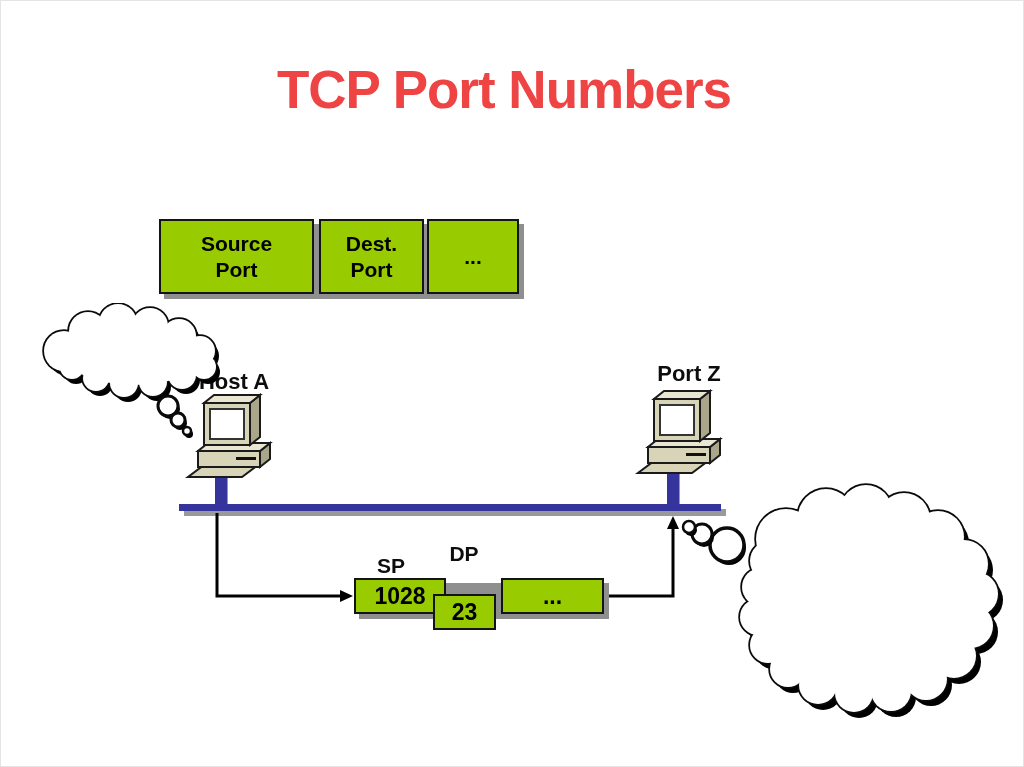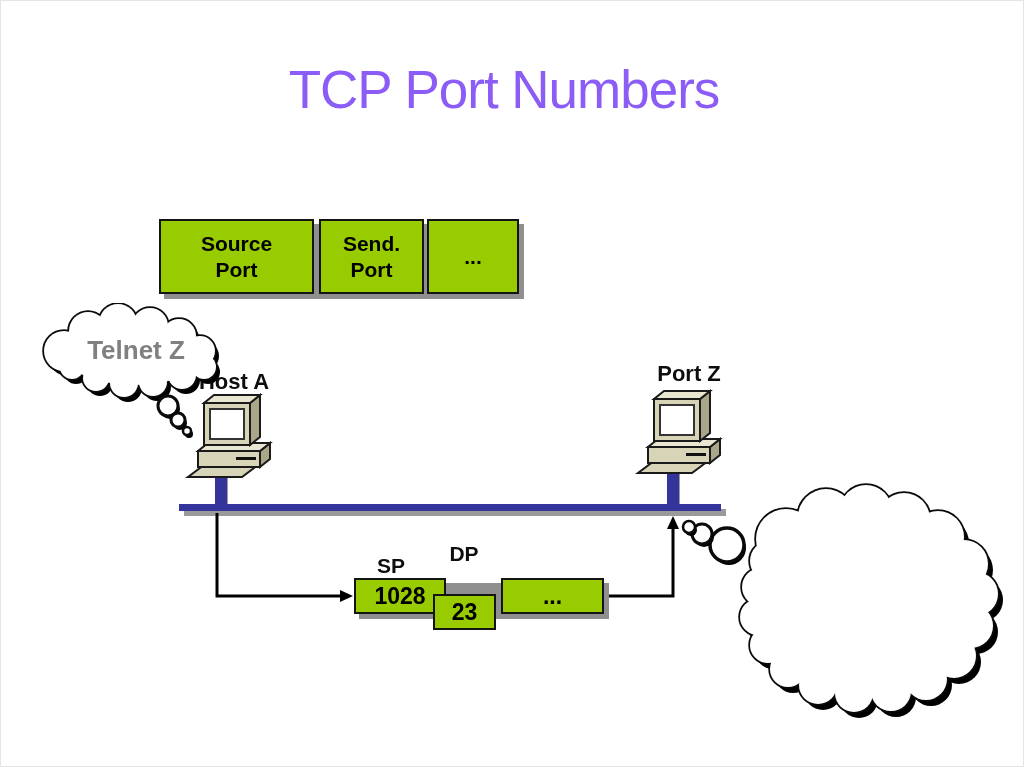--- a/index.html
+++ b/index.html
@@ -4,21 +4,21 @@
 <style>
   html,body{margin:0;padding:0;background:#fff;}
   .slide{
     position:relative;width:1022px;height:765px;background:#ffffff;
     border:1px solid #e4e4e4;overflow:hidden;
     font-family:"Liberation Sans",sans-serif;
   }
   .abs{position:absolute;}
   .title{
     left:0;top:58px;width:1006px;text-align:center;
-    font-size:53px;font-weight:normal;color:#8b5cf6;letter-spacing:-1px;
+    font-size:53px;font-weight:bold;color:#ef4444;letter-spacing:-1px;
   }
   
   .seg-shadow{background:#8f8f8f;}
   .gbox{
     position:absolute;box-sizing:border-box;background:#99cc00;
     border:2px solid #141414;display:flex;align-items:center;justify-content:center;
     text-align:center;font-weight:bold;color:#000;white-space:pre-line;
   }
   .hdr .gbox{font-size:21px;line-height:26px;}
   .pkt .gbox{font-size:23px;line-height:23px;}
@@ -35,21 +35,21 @@
 <body>
 
 <div class="slide">
 
   <div class="abs title">TCP Port Numbers</div>
 
   <div class="abs hdr" style="left:158px;top:218px;width:360px;height:88px;">
     <div class="abs seg-shadow" style="left:5px;top:5px;width:360px;height:75px;"></div>
     <div class="gbox" style="left:0;top:0;width:155px;height:75px;">Source
 Port</div>
-    <div class="gbox" style="left:160px;top:0;width:105px;height:75px;">Send.
+    <div class="gbox" style="left:160px;top:0;width:105px;height:75px;">Dest.
 Port</div>
     <div class="gbox" style="left:268px;top:0;width:92px;height:75px;">...</div>
   </div>
 
   <div class="abs net-shadow" style="left:183px;top:508px;width:542px;height:7px;"></div>
   <div class="abs net-shadow" style="left:217px;top:475px;width:10px;height:33px;"></div>
   <div class="abs net-shadow" style="left:669px;top:473px;width:10px;height:35px;"></div>
   <div class="abs net" style="left:214px;top:472px;width:12px;height:34px;"></div>
   <div class="abs net" style="left:666px;top:470px;width:12px;height:36px;"></div>
   <div class="abs net" style="left:178px;top:503px;width:542px;height:7px;"></div>
@@ -142,21 +142,20 @@
         <circle cx="36" cy="64" r="12"></circle>
       <ellipse cx="98" cy="50" rx="70" ry="32"></ellipse>
     </g>
     <circle cx="134" cy="106" r="10" fill="#000"></circle>
       <circle cx="132" cy="103" r="10" fill="#fff" stroke="#0a0a0a" stroke-width="3"></circle>
     <circle cx="144" cy="120" r="7" fill="#000"></circle>
       <circle cx="142" cy="117" r="7" fill="#fff" stroke="#0a0a0a" stroke-width="3"></circle>
     <circle cx="153" cy="131" r="4" fill="#000"></circle>
       <circle cx="151" cy="128" r="4" fill="#fff" stroke="#0a0a0a" stroke-width="2.5"></circle>
   </svg>
-  <div class="abs cloud-text" style="left:60px;top:334px;width:150px;font-size:26px;">Telnet Z</div>
 
   <svg class="abs" style="left:665px;top:478px;" width="360" height="240" viewBox="0 0 360 240">
     <g transform="translate(5,6)" fill="#000">
       <circle cx="120" cy="60" r="30"></circle>
         <circle cx="160" cy="38" r="28"></circle>
         <circle cx="200" cy="32" r="26"></circle>
       <circle cx="238" cy="40" r="26"></circle>
         <circle cx="272" cy="58" r="26"></circle>
         <circle cx="298" cy="85" r="24"></circle>
       <circle cx="310" cy="115" r="22"></circle>

